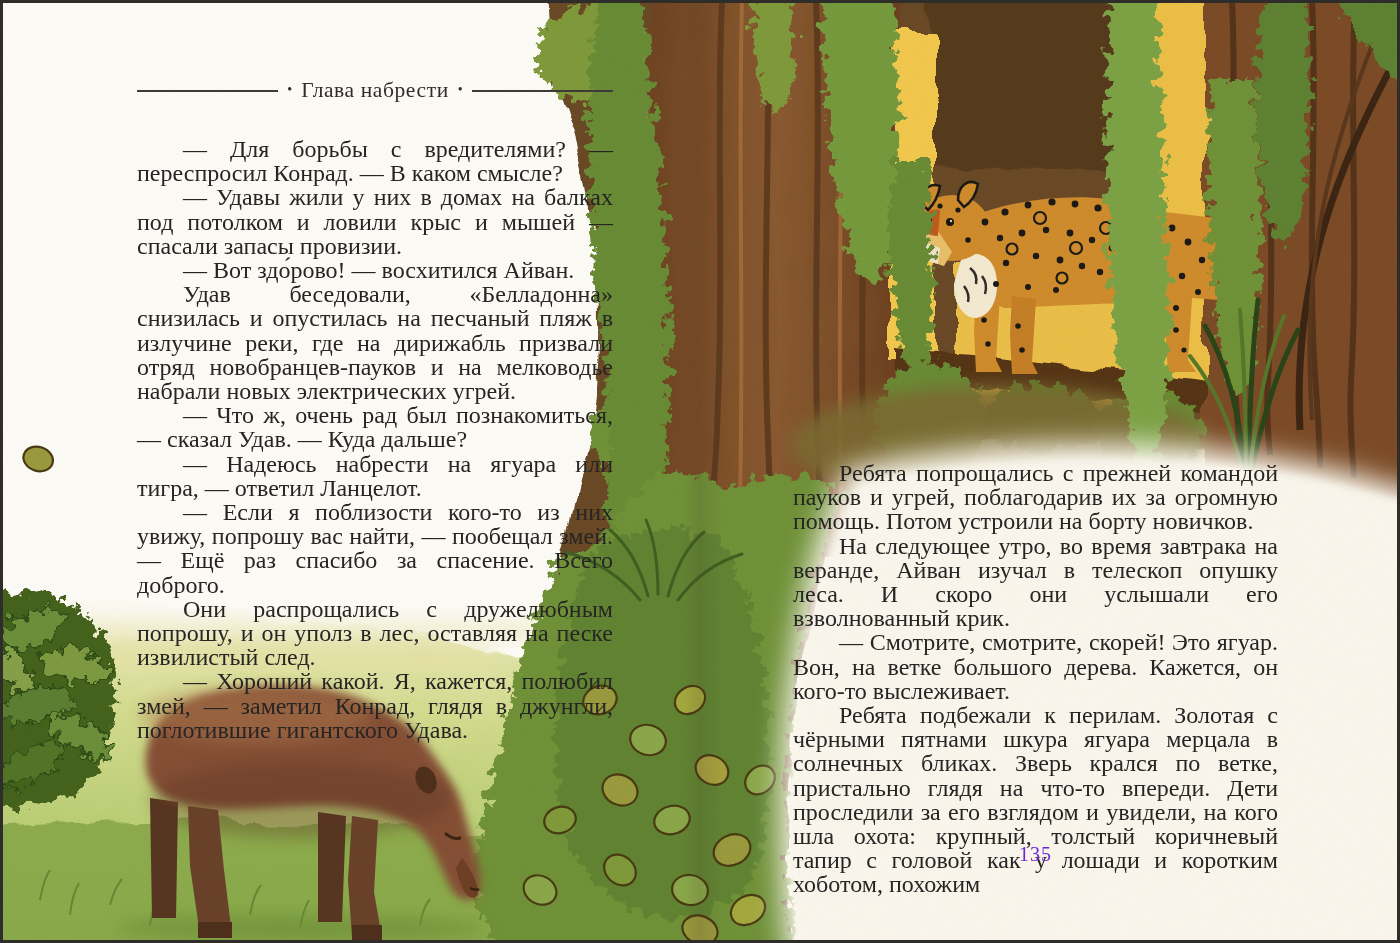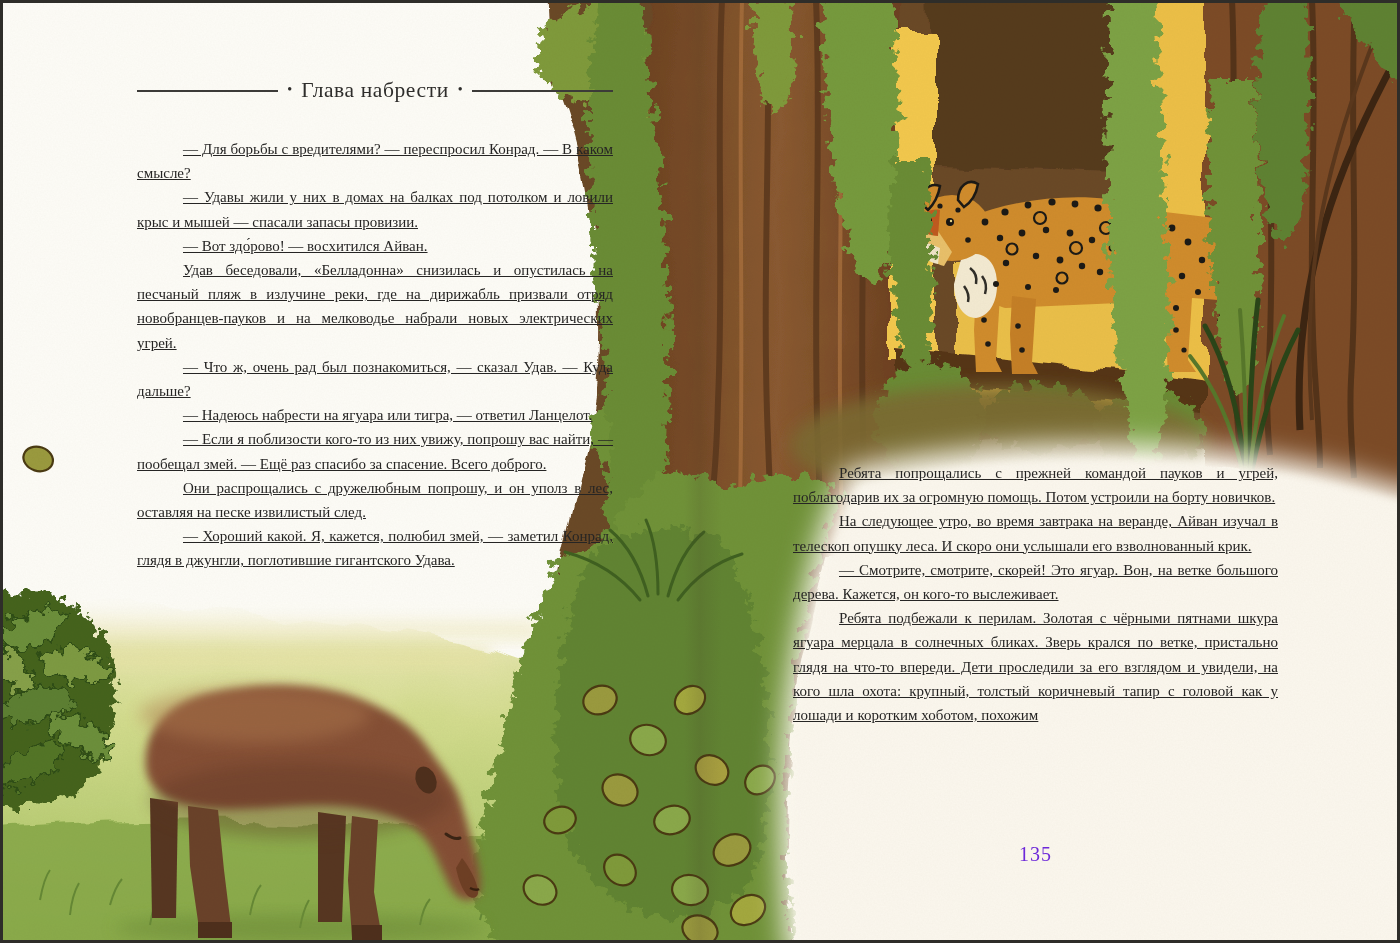--- a/index.html
+++ b/index.html
@@ -12,23 +12,22 @@
   .text-layer{position:absolute;left:0;top:0;width:1400px;height:943px;z-index:3;}
   .chapter-header{
     position:absolute;left:137px;top:78px;width:476px;
     display:flex;align-items:center;gap:9px;color:#2e2d2b;
   }
   .chapter-header .rule{flex:1;height:0;border-top:2px solid #3c3b38;}
   .chapter-header .dot{font-size:14px;line-height:1;transform:translateY(-1px);}
   .chapter-header .label{font-size:21.5px;letter-spacing:.6px;white-space:nowrap;}
   .page-text{
     position:absolute;color:#262524;
-    font-size:15px;line-height:24.2px;text-align:justify;
+    font-size:24px;line-height:24.2px;text-align:justify;
     text-justify:inter-word;
-    text-decoration:underline;
   }
   .page-text p{margin:0;text-indent:46px;}
   #left-text{left:137px;top:137px;width:476px;}
   #right-text{left:793px;top:461px;width:485px;}
   .page-number{
     position:absolute;left:793px;top:843px;width:485px;
     text-align:center;font-size:20px;color:#6d28d9;letter-spacing:1px;
   }
   .gutter-shadow{
     position:absolute;left:684px;top:0;width:38px;height:943px;z-index:2;

